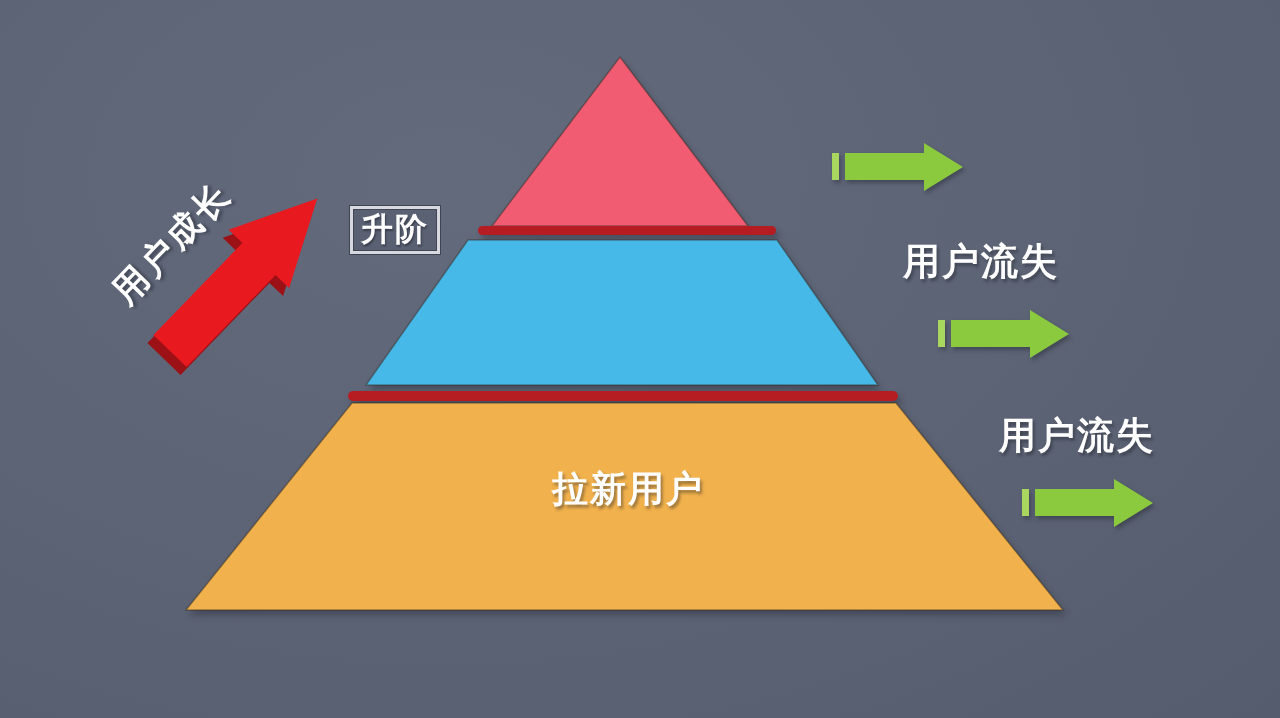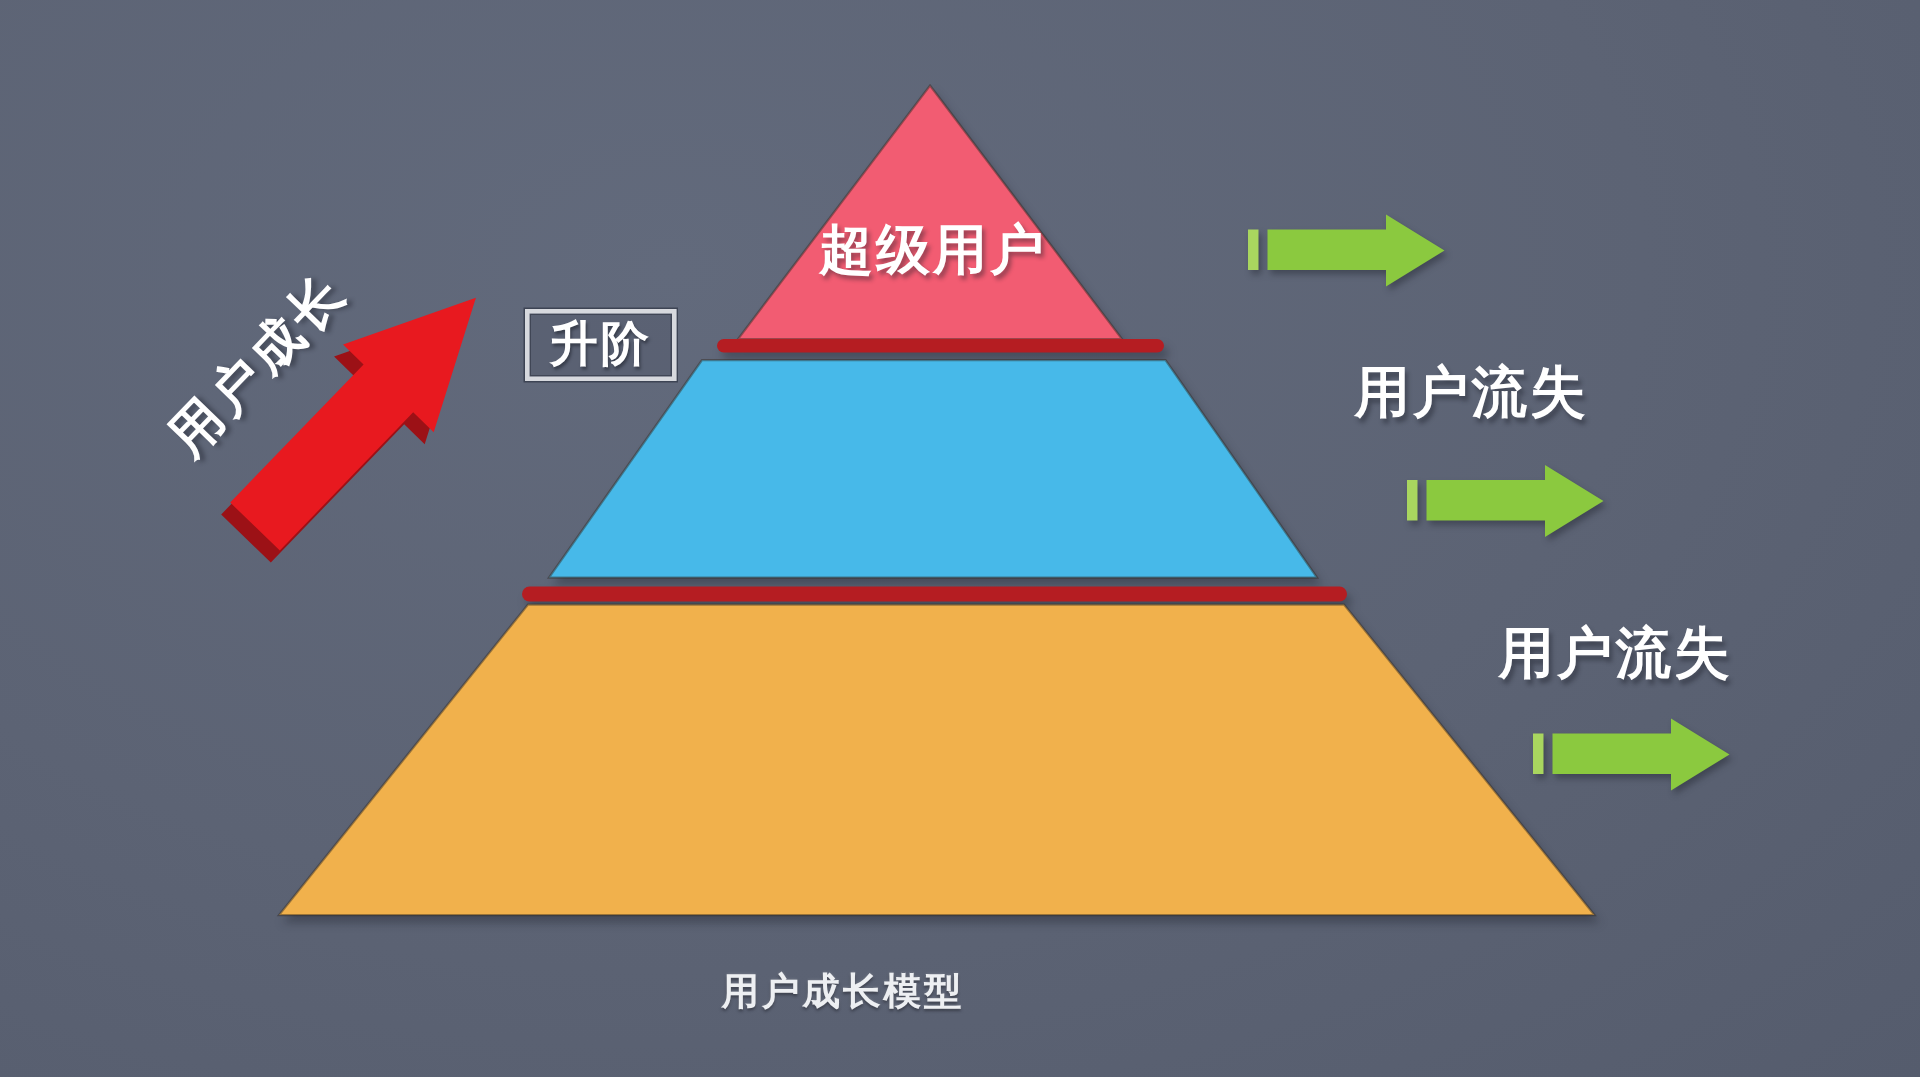--- a/index.html
+++ b/index.html
@@ -39,21 +39,21 @@
   .stage-box{
     position:absolute;
     box-sizing:border-box;
     display:flex;align-items:center;justify-content:center;
     color:#fff;font-weight:bold;
     border:3px solid #d7d9de;
     box-shadow:0 0 0 1px rgba(33,38,52,.55), inset 0 0 0 1px rgba(33,38,52,.45);
     background:rgba(70,76,92,.25);
     text-shadow:1px 2px 2px rgba(24,27,38,.5);
   }
-  #box-upgrade {left:350px;top:206px;width:101px;height:48px;font-size:32px;letter-spacing:2px;text-align:center;}
+  #box-upgrade {left:350px;top:206px;width:90px;height:48px;font-size:32px;letter-spacing:2px;text-align:center;}
   #box-activate{left:243px;top:359px;width:92px;height:52px;font-size:32px;letter-spacing:2px;}
 </style>
 </head>
 <body>
 
 <div class="stage">
 
   <svg width="1280" height="718" viewBox="0 0 1280 718">
 
     <g class="shape-shadow">
@@ -80,25 +80,24 @@
     <g class="arrow-shadow" transform="translate(938,309)">
       <rect x="0" y="11" width="7" height="27" fill="#a9d65f"></rect>
       <polygon points="13,11 92,11 92,1 131,25 92,49 92,38 13,38" fill="#8bc93f"></polygon>
     </g>
     <g class="arrow-shadow" transform="translate(1022,478)">
       <rect x="0" y="11" width="7" height="27" fill="#a9d65f"></rect>
       <polygon points="13,11 92,11 92,1 131,25 92,49 92,38 13,38" fill="#8bc93f"></polygon>
     </g>
   </svg>
 
-  <div class="txt" id="lbl-super">超级用户</div>
+  <div class="txt" id="lbl-acquisition">拉新用户</div>
 
   <div class="txt" id="growth-label">用户成长</div>
   <div class="stage-box" id="box-upgrade">
     <span>升阶</span>
   </div>
 
   <div class="txt" id="churn-label-1">用户流失</div>
   <div class="txt" id="churn-label-2">用户流失</div>
 
-  <div class="txt" id="caption">用户成长模型</div>
 
 </div>
 
 </body></html>

